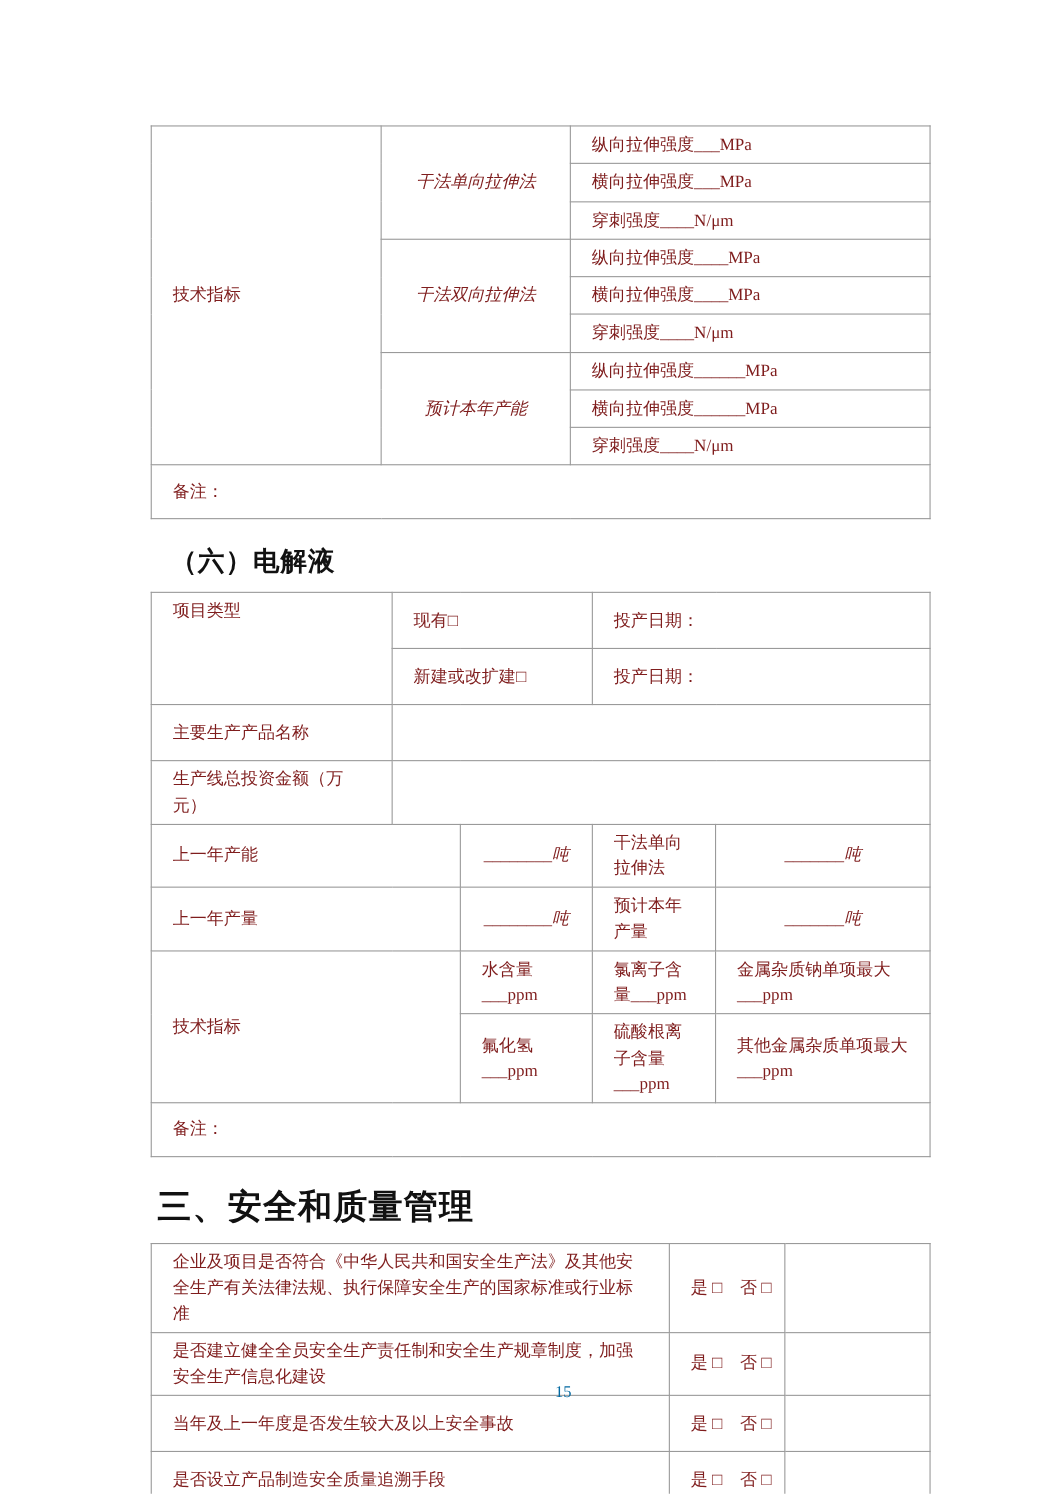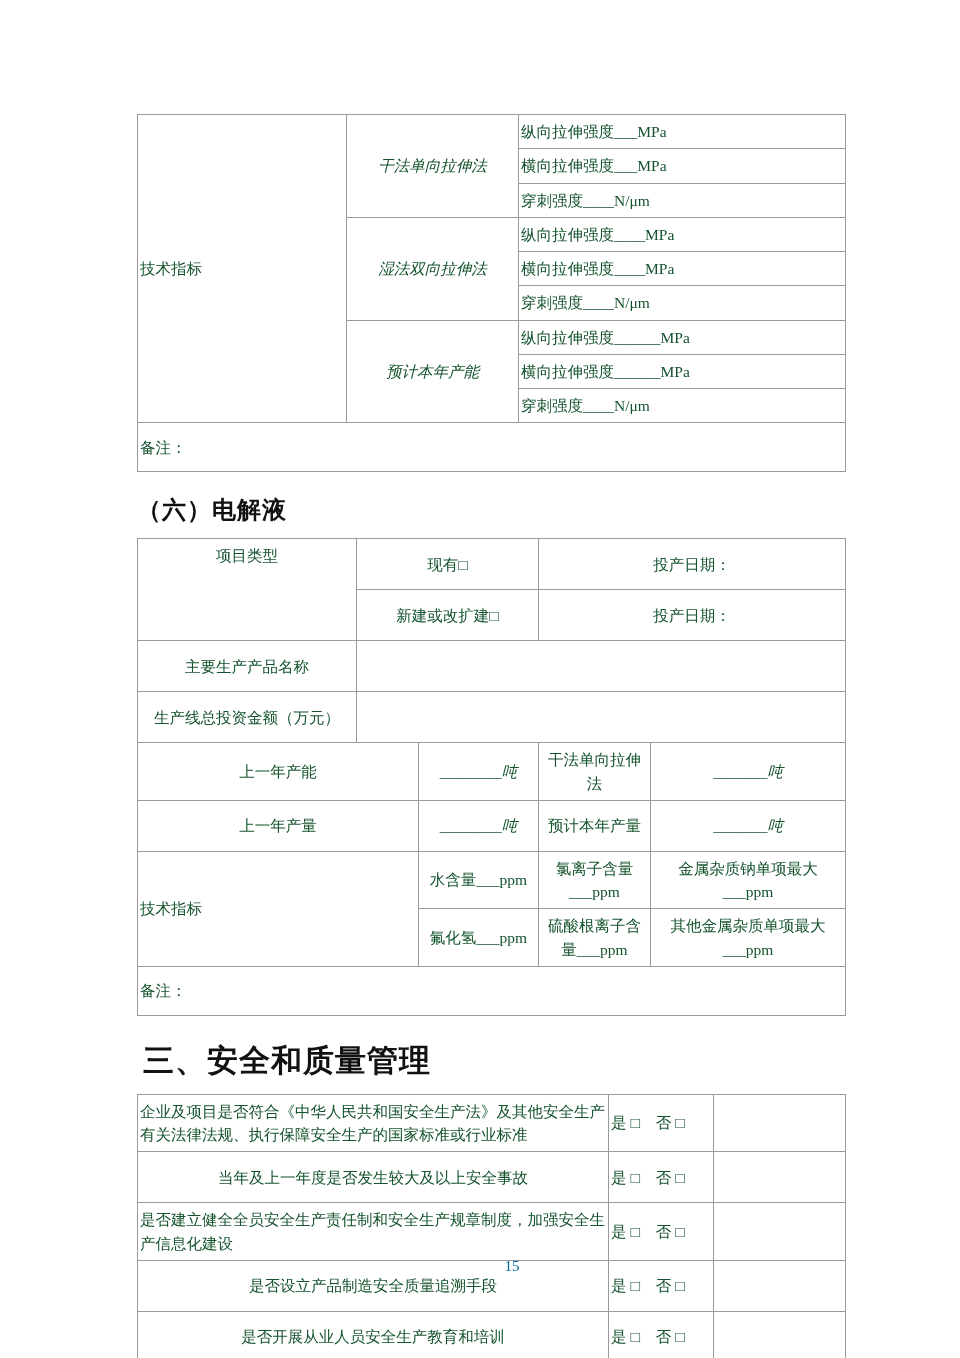--- a/index.html
+++ b/index.html
@@ -34,43 +34,43 @@
   
   table.doc {
     width: 708px;
     border-collapse: collapse;
     table-layout: fixed;
     font-size: 15.5px;
     line-height: 1.5;
   }
   table.doc td {
     border: 1px solid #9a9a9a;
-    padding: 5px 2px;
+    padding: 5px 19px;
     vertical-align: middle;
     font-family: "Liberation Serif", "DejaVu Serif", serif;
-    color: #14532d;
+    color: #7f1d1d;
     word-break: break-word;
   }
   td.top     { vertical-align: top; }
   td.center  { text-align: center; font-style: italic; }
-  td.tall    { height: 40px; text-align: center; }
+  td.tall    { height: 40px; }
   td.remark  { height: 38px; }
 
   .blank-cell { background: #fff; }
 
   
 
   
   .heading {
     font-family: "DejaVu Sans", "Liberation Sans", sans-serif;
     font-weight: bold;
     font-size: 24px;
     letter-spacing: 1px;
     color: #111;
-    margin: 22px 0 12px 0;
+    margin: 22px 0 12px 18px;
   }
   .heading.sub {
     font-size: 31px;
     margin: 24px 0 12px 6px;
   }
 
   
   .yn {
     text-align: left;
     white-space: nowrap;
@@ -112,21 +112,21 @@
           <td>纵向拉伸强度___MPa</td>
         </tr>
         <tr>
           <td>横向拉伸强度___MPa</td>
         </tr>
         <tr>
           <td>穿刺强度____N/μm</td>
         </tr>
 
         <tr>
-          <td class="center" rowspan="3">湿法双向拉伸法</td>
+          <td class="center" rowspan="3">干法双向拉伸法</td>
           <td>纵向拉伸强度____MPa</td>
         </tr>
         <tr>
           <td>横向拉伸强度____MPa</td>
         </tr>
         <tr>
           <td>穿刺强度____N/μm</td>
         </tr>
 
         <tr>
@@ -223,28 +223,28 @@
       </colgroup>
       <tbody>
         <tr>
           <td>企业及项目是否符合《中华人民共和国安全生产法》及其他安全生产有关法律法规、执行保障安全生产的国家标准或行业标准</td>
           <td class="yn">
             <span class="opt">是 □</span><span class="gap"></span><span class="opt">否 □</span>
           </td>
           <td></td>
         </tr>
         <tr>
+          <td>是否建立健全全员安全生产责任制和安全生产规章制度，加强安全生产信息化建设</td>
+          <td class="yn">
+            <span class="opt">是 □</span><span class="gap"></span><span class="opt">否 □</span>
+          </td>
+          <td></td>
+        </tr>
+        <tr>
           <td class="tall">当年及上一年度是否发生较大及以上安全事故</td>
-          <td class="yn">
-            <span class="opt">是 □</span><span class="gap"></span><span class="opt">否 □</span>
-          </td>
-          <td></td>
-        </tr>
-        <tr>
-          <td>是否建立健全全员安全生产责任制和安全生产规章制度，加强安全生产信息化建设</td>
           <td class="yn">
             <span class="opt">是 □</span><span class="gap"></span><span class="opt">否 □</span>
           </td>
           <td></td>
         </tr>
         <tr>
           <td class="tall">是否设立产品制造安全质量追溯手段</td>
           <td class="yn">
             <span class="opt">是 □</span><span class="gap"></span><span class="opt">否 □</span>
           </td>

